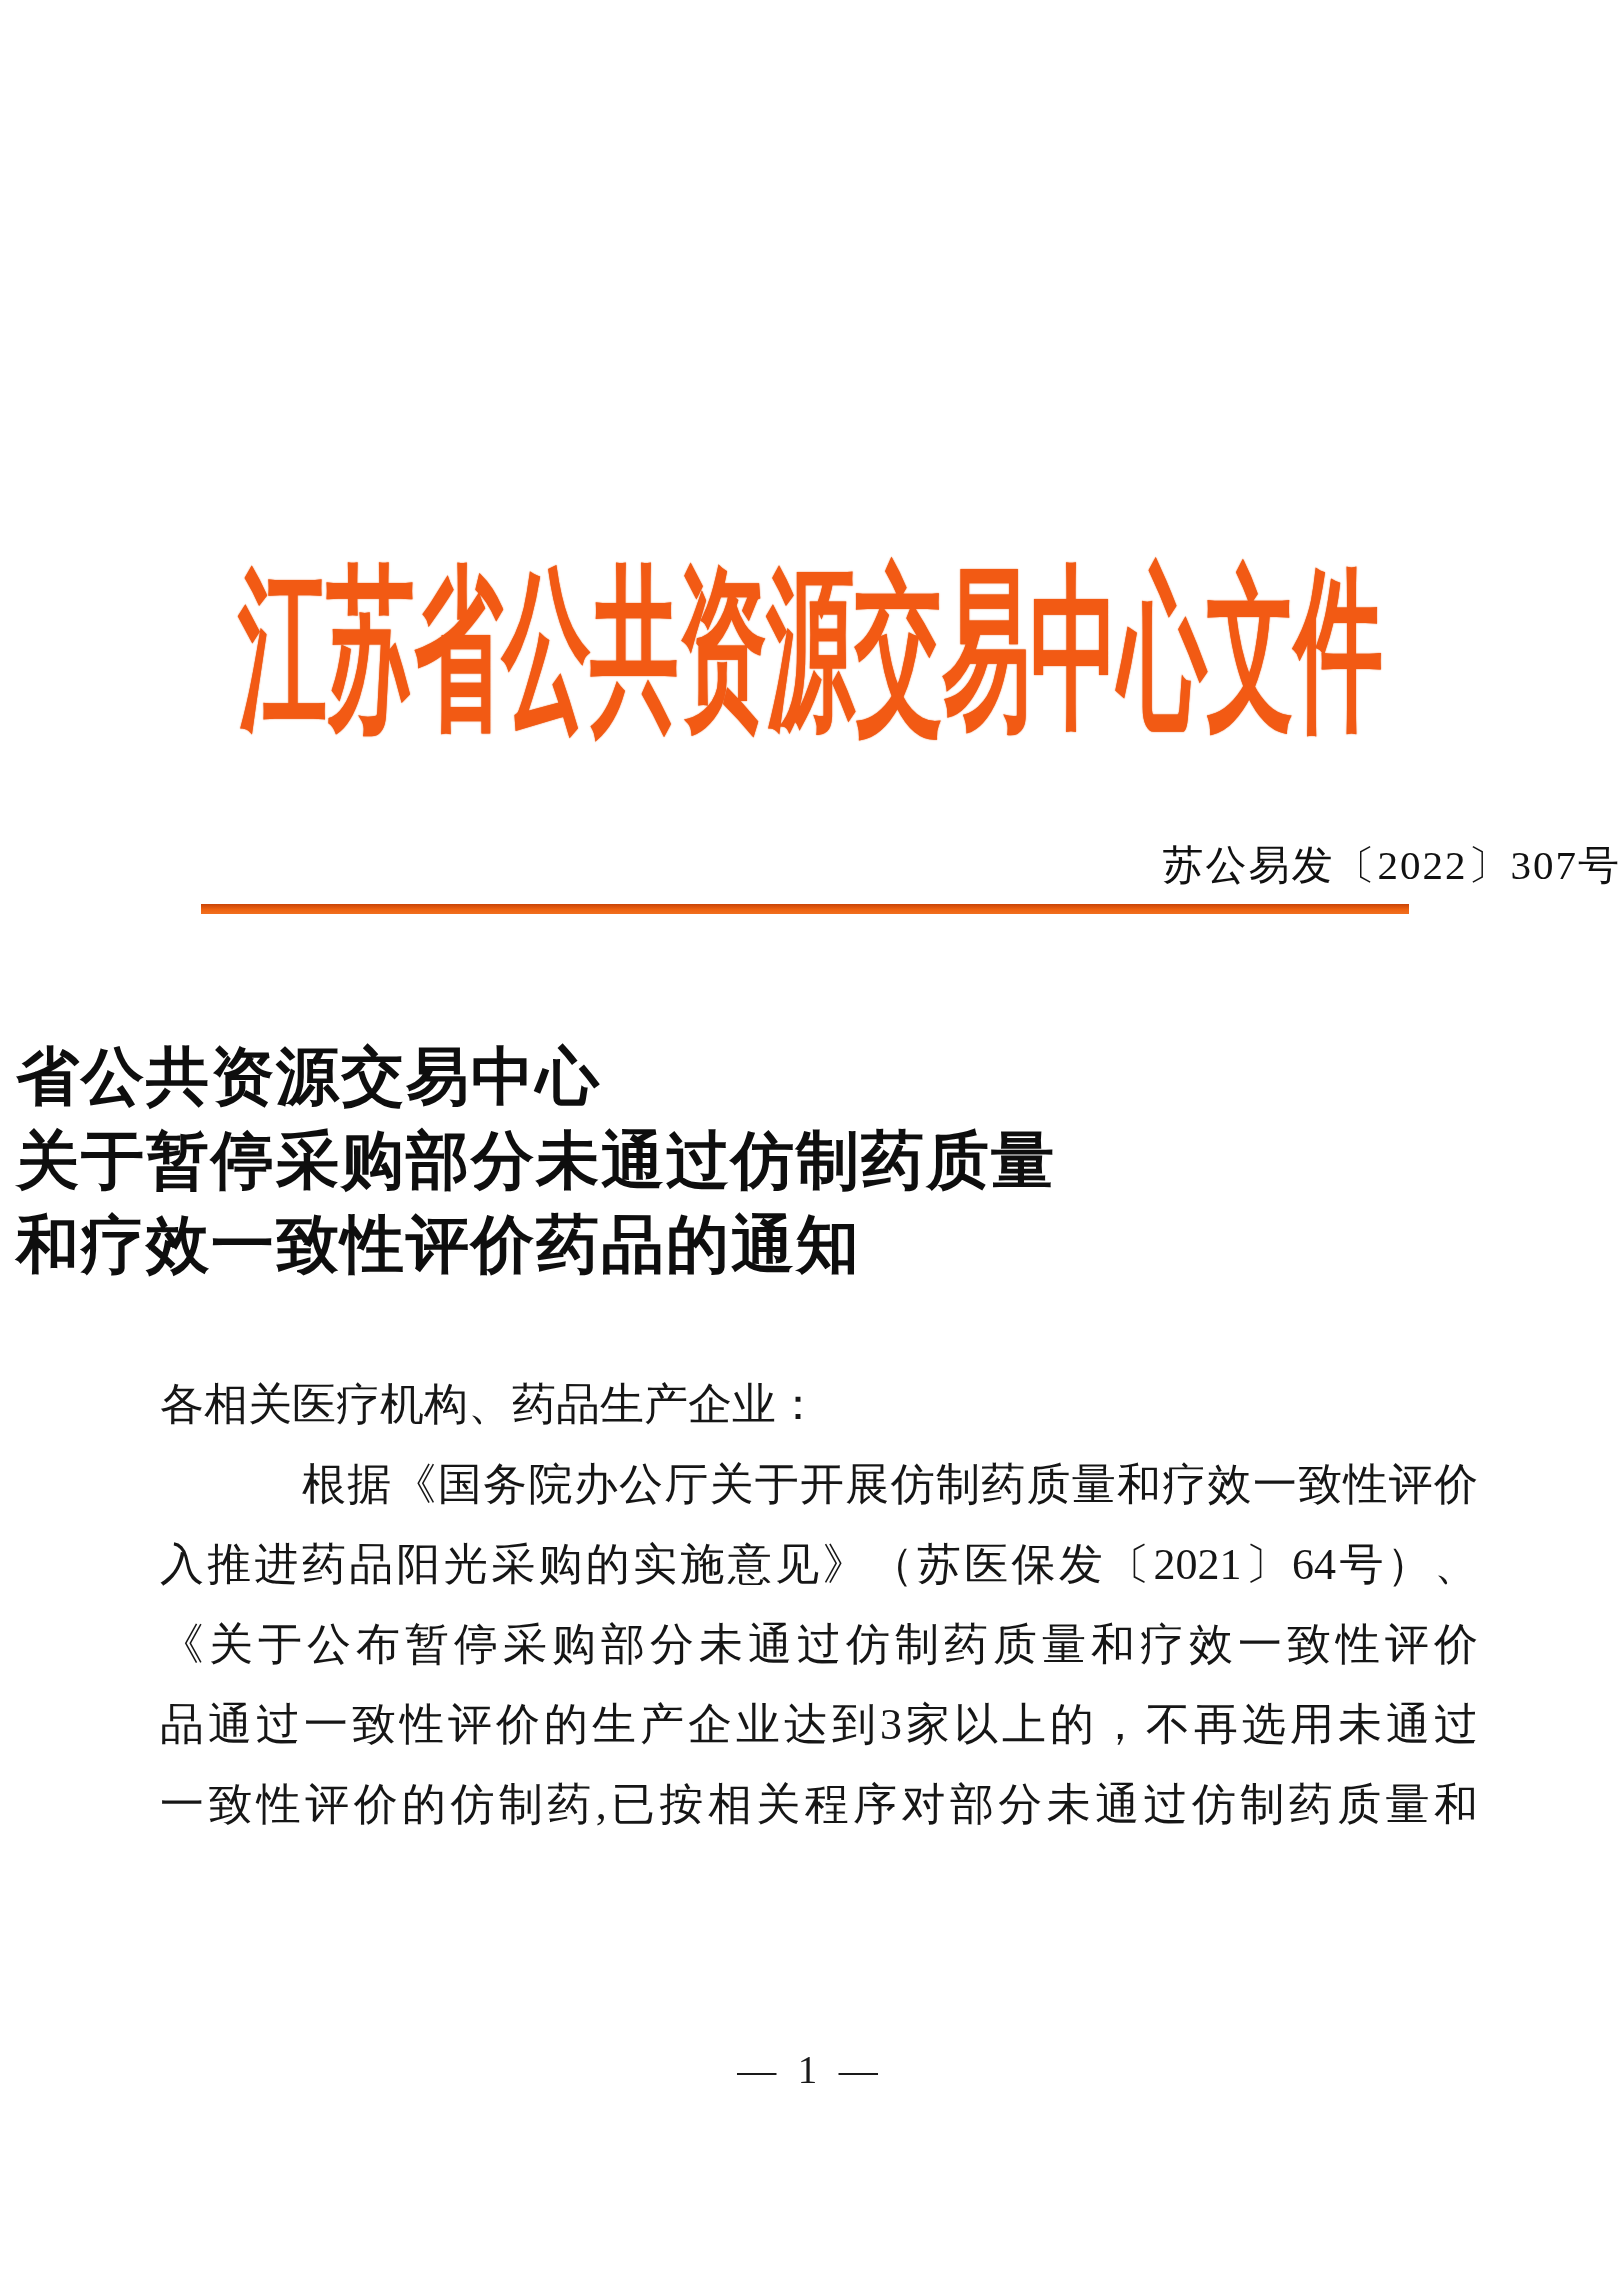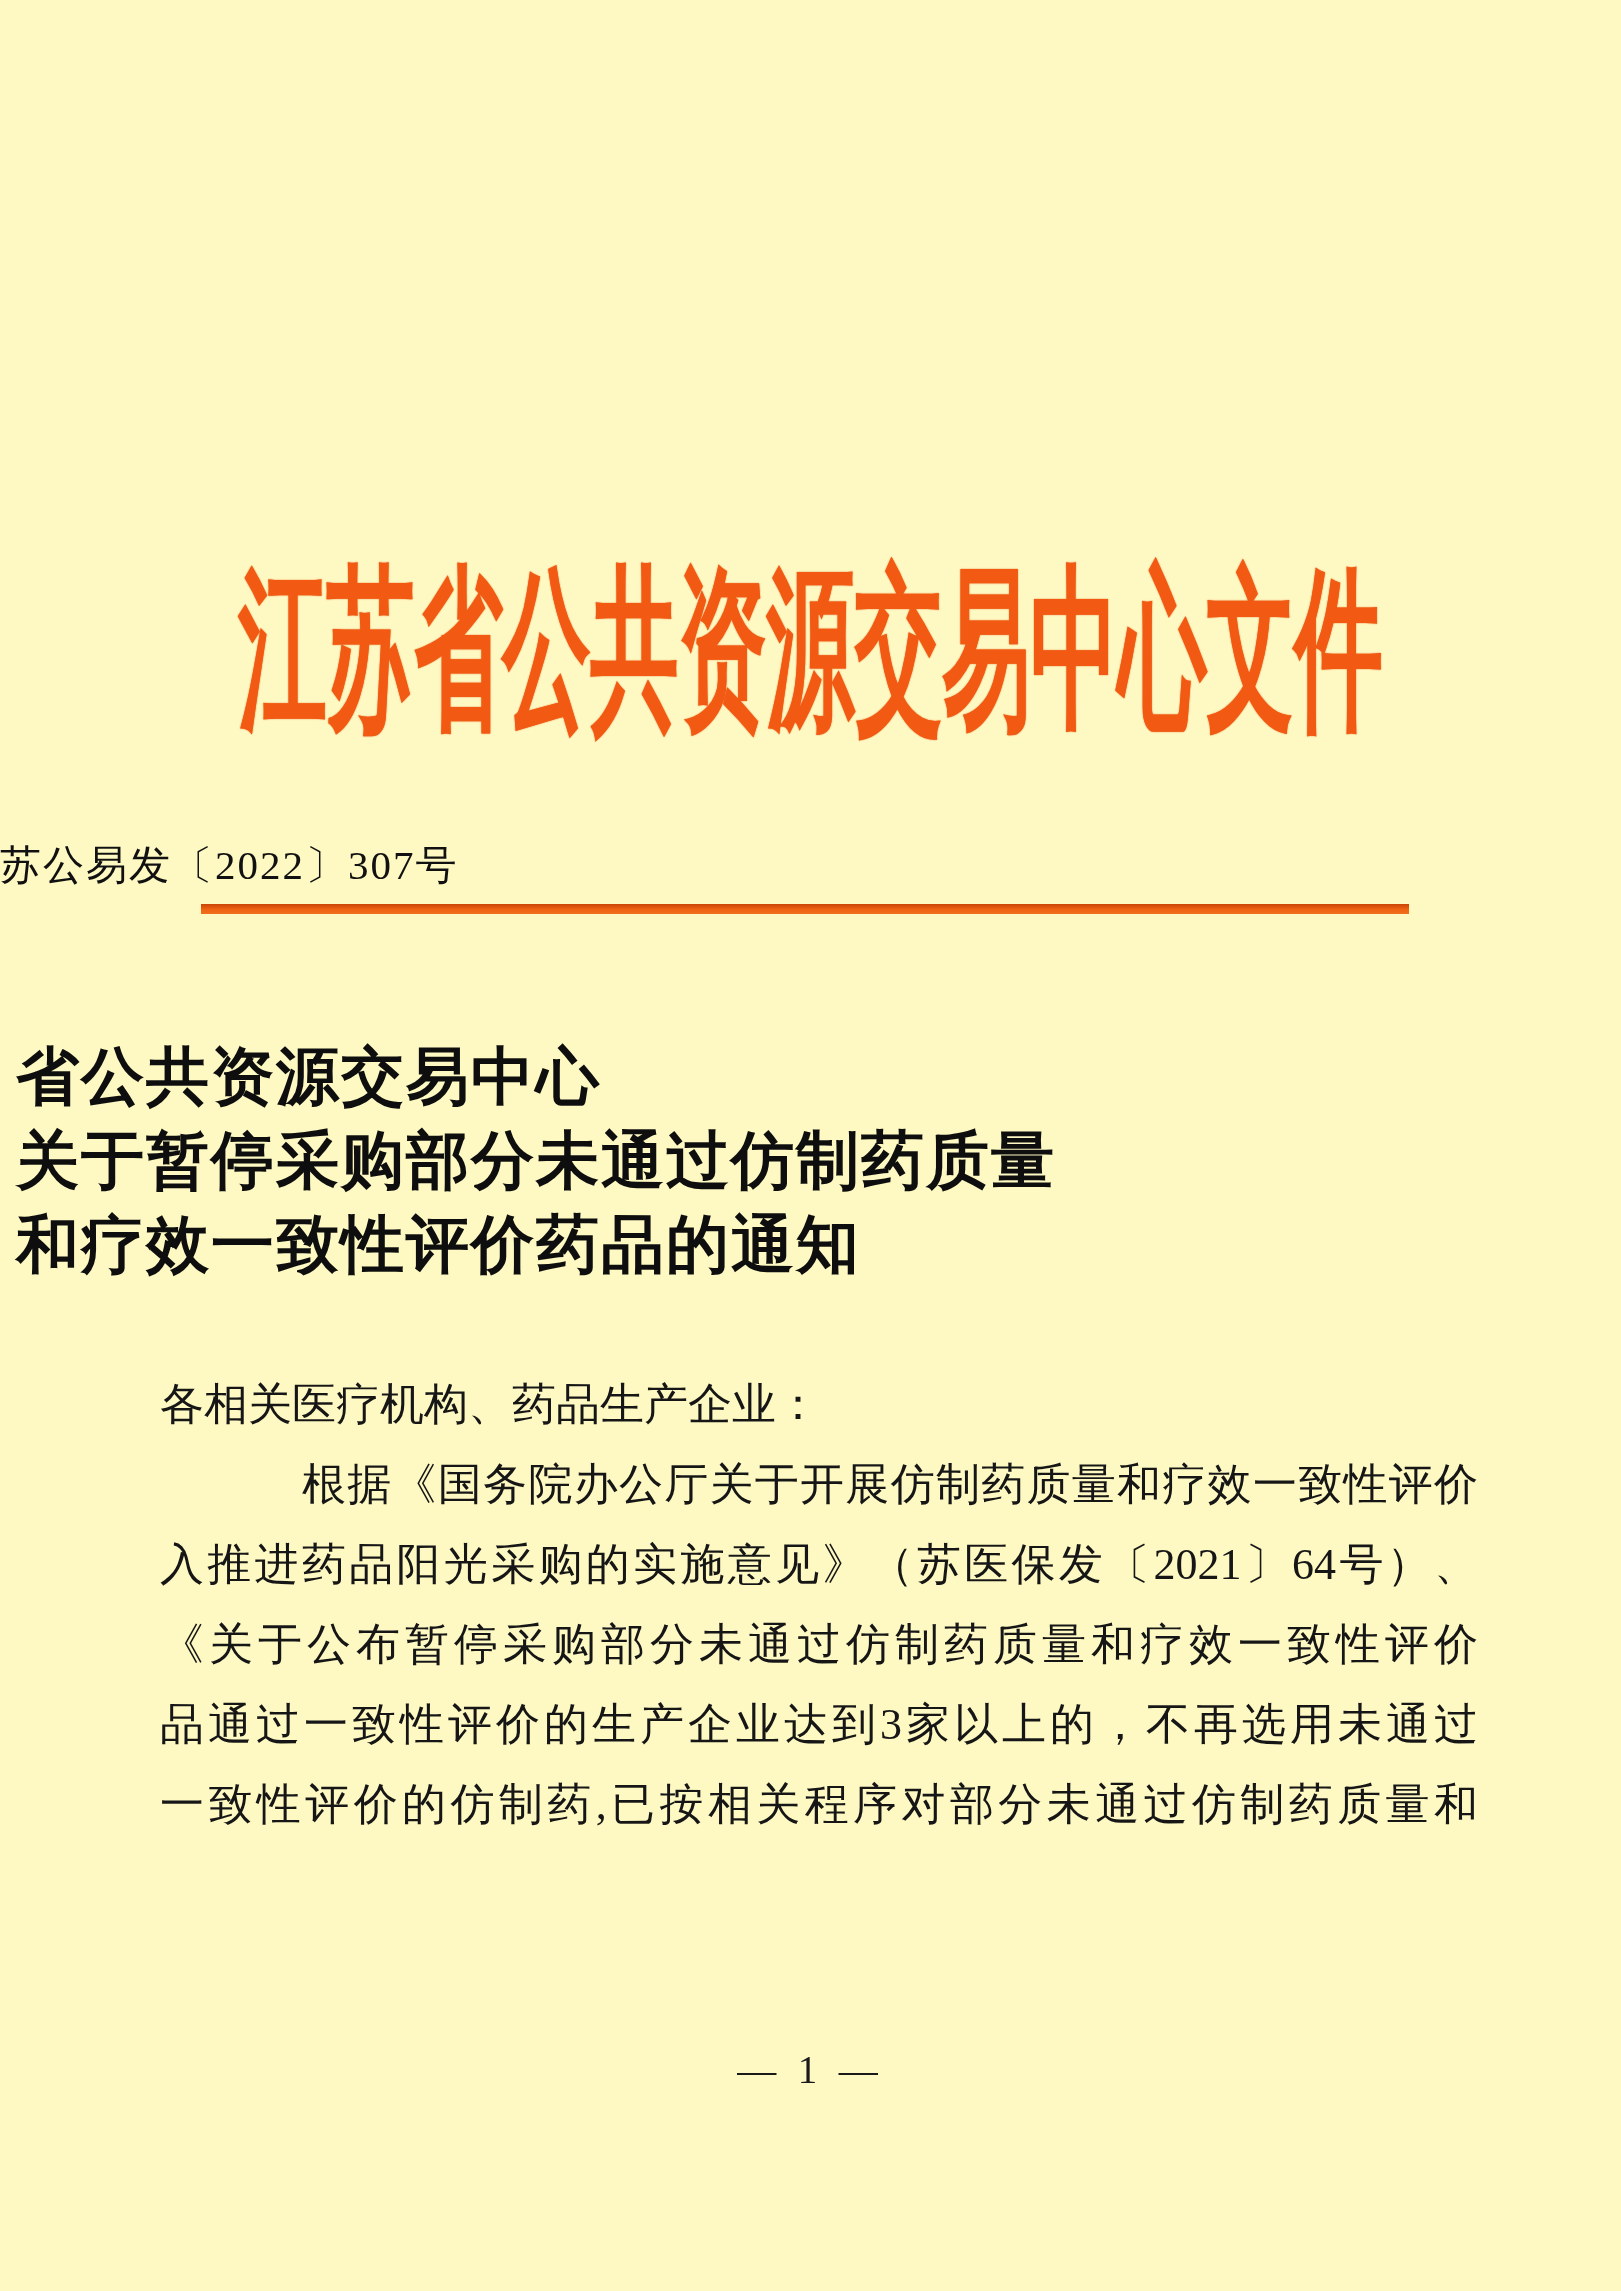--- a/index.html
+++ b/index.html
@@ -6,21 +6,21 @@
     margin: 0;
     padding: 0;
     background: #e9e9e9;
     font-family: "Liberation Serif", "DejaVu Serif", serif;
   }
   .page {
     position: relative;
     width: 1621px;
     height: 2292px;
     margin: 0 auto;
-    background: #fef9c3;
+    background: #ffffff;
     overflow: hidden;
     color: #1a1a1a;
   }
   
   .banner {
     position: absolute;
     top: 532px;
     left: 0;
     width: 100%;
     height: 186px;
@@ -37,21 +37,21 @@
     transform: scaleY(2.0);
     transform-origin: center top;
     text-shadow: 0 0 1px #e04e08;
   }
   
   .doc-number {
     position: absolute;
     top: 843px;
     left: 0;
     width: 100%;
-    text-align: left;
+    text-align: right;
     font-size: 41px;
     line-height: 45px;
     color: #111111;
     letter-spacing: 2px;
   }
   
   .orange-rule {
     position: absolute;
     top: 904px;
     left: 201px;

